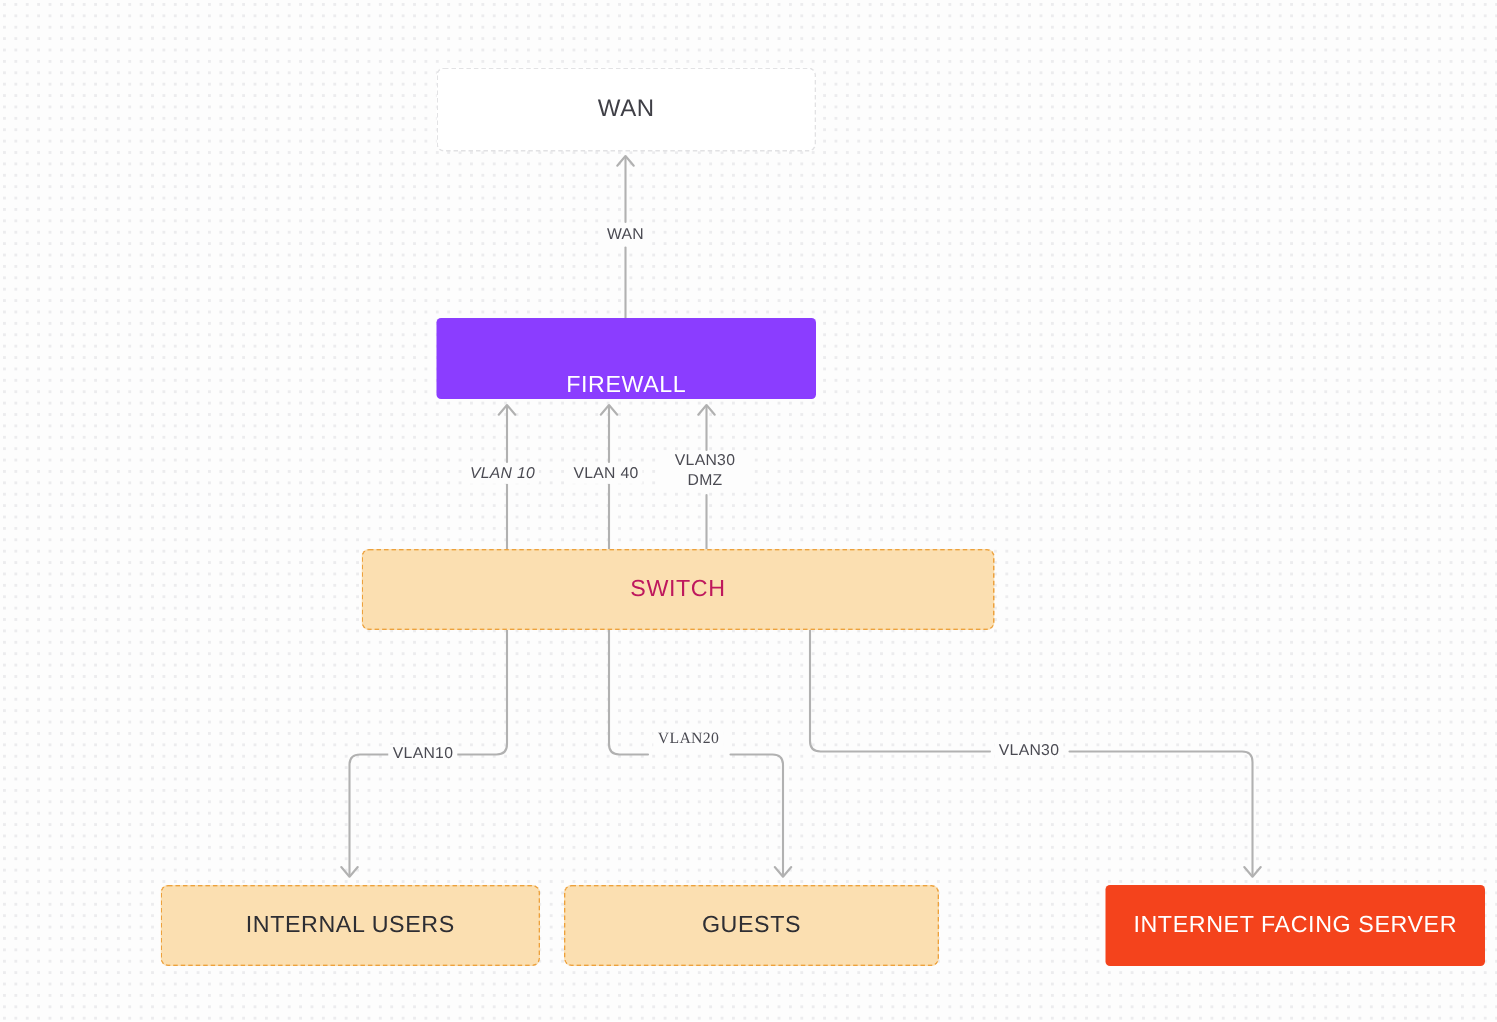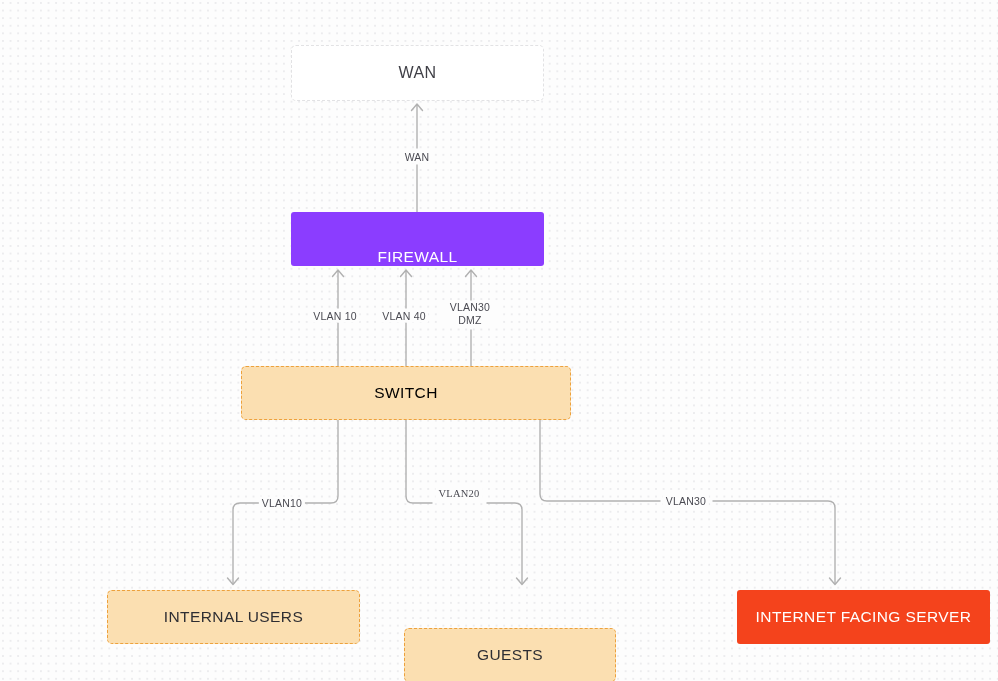--- a/index.html
+++ b/index.html
@@ -80,53 +80,52 @@
     background: #8b3dff;
     border-radius: 3px;
     color: #ffffff;
     font-size: 15.5px;
     align-items: flex-end;
   }
 
   .node-switch {
     left: 241px;
     top: 366px;
-    width: 330px;
+    width: 422px;
     height: 54px;
     background: #fbdfb1;
     border: 1.8px dashed #eda13c;
     border-radius: 5px;
-    color: #000000;
+    color: #be185d;
     font-size: 15.5px;
   }
 
   .node-internal {
     left: 107px;
     top: 590px;
     width: 253px;
     height: 54px;
     background: #fbdfb1;
     border: 1.8px dashed #eda13c;
     border-radius: 5px;
     color: #2e2e33;
     font-size: 15.5px;
     align-items: center;
   }
 
   .node-guests {
-    left: 404px;
+    left: 376px;
     top: 590px;
-    width: 212px;
+    width: 250px;
     height: 54px;
     background: #fbdfb1;
     border: 1.8px dashed #eda13c;
     border-radius: 5px;
     color: #2e2e33;
     font-size: 15.5px;
-    margin-top: 38px;
   }
 
   .node-server {
     left: 709px;
     top: 590px;
     width: 253px;
     height: 54px;
     background: #f4431c;
     border-radius: 3px;
     color: #ffffff;
@@ -207,21 +206,21 @@
   <div class="node node-guests">
     <span>GUESTS</span>
   </div>
 
   <div class="node node-server">
     <span>INTERNET FACING SERVER</span>
   </div>
 
   <div class="edge-label" style="left:417px; top:157px;">WAN</div>
 
-  <div class="edge-label" style="left:335px; top:316px;">VLAN 10</div>
+  <div class="edge-label" style="left:335px; top:316px;font-style:italic;">VLAN 10</div>
 
   <div class="edge-label" style="left:404px; top:316px;">VLAN 40</div>
 
   <div class="edge-label two-line" style="left:470px; top:314px;">
     <div>VLAN30</div>
     <div>DMZ</div>
   </div>
 
   <div class="edge-label" style="left:282px; top:503px;">VLAN10</div>
 

